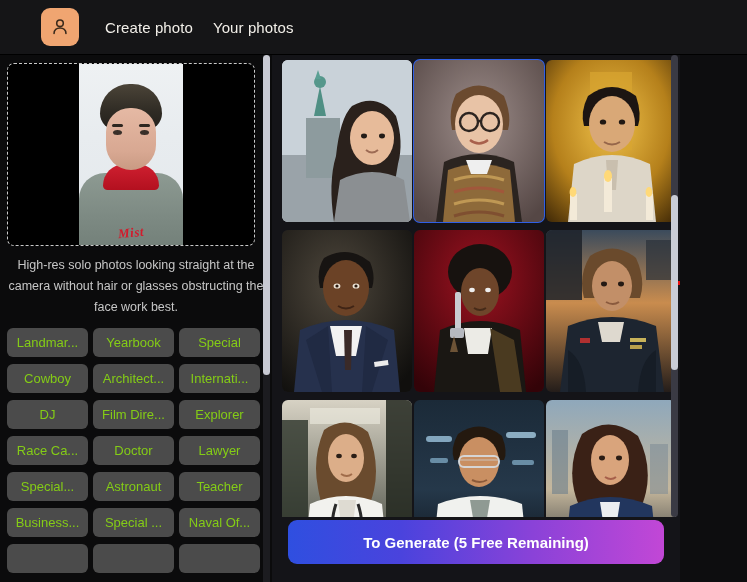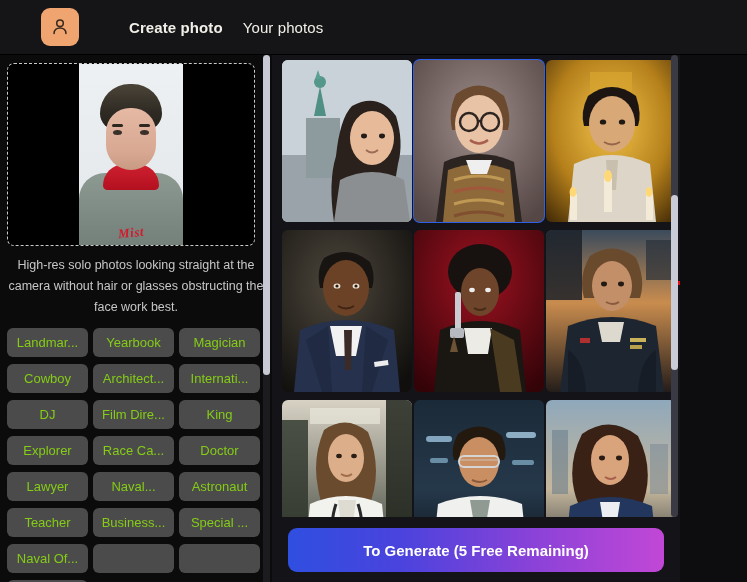--- a/index.html
+++ b/index.html
@@ -22,21 +22,21 @@
     width: 38px; height: 38px; margin-left: 41px;
     border-radius: 9px; background: #f0a571;
     display: flex; align-items: center; justify-content: center;
   }
   .logo svg { display: block; }
   .nav { display: flex; align-items: center; }
   .nav-item {
     color: #f2efe9; font-size: 15px; letter-spacing: .1px;
     cursor: pointer; white-space: nowrap;
   }
-  .nav-item.first { margin-left: 50px; font-weight: bold; }
+  .nav-item.first { margin-left: 26px; }
   .nav-item.second { margin-left: 20px; }
 
   
   .left-panel {
     position: absolute; left: 0; top: 55px; width: 272px; height: 527px;
     background: #0b0b0c; overflow: hidden;
   }
   .upload-box {
     position: absolute; left: 7px; top: 8px; width: 248px; height: 183px;
     border: 1px dashed #c9c9c9; border-radius: 7px;
@@ -131,21 +131,21 @@
     position: absolute; left: 0; top: 140px; width: 7px; height: 175px;
     border-radius: 4px; background: #c9ccd6;
   }
 
   
   .footer {
     position: absolute; left: 272px; top: 517px; width: 408px; height: 65px;
     background: #141418;
   }
   .generate-btn {
-    position: absolute; left: 16px; top: 11px; width: 376px; height: 44px;
+    position: absolute; left: 16px; top: 3px; width: 376px; height: 44px;
     border-radius: 9px; border: none; cursor: pointer;
     background: linear-gradient(90deg, #2f4fe0 0%, #4a43dd 30%, #8a42d8 65%, #c247d6 100%);
     color: #fff; font-size: 15px; font-weight: bold;
     font-family: "Liberation Sans", sans-serif;
     display: flex; align-items: center; justify-content: center;
   }
   .right-void {
     position: absolute; left: 680px; top: 55px; width: 67px; height: 527px;
     background: #0d0d0f;
   }
@@ -182,32 +182,31 @@
         <div class="up-eye r"></div>
         <div class="up-text">Mist</div>
       </div>
     </div>
 
     <div class="hint">High-res solo photos looking straight at the camera without hair or glasses obstructing the face work best.</div>
 
     <div class="chips">
       <div class="chip">Landmar...</div>
       <div class="chip">Yearbook</div>
-      <div class="chip">Magician</div>
+      <div class="chip">Special</div>
       <div class="chip">Cowboy</div>
       <div class="chip">Architect...</div>
       <div class="chip">Internati...</div>
       <div class="chip">DJ</div>
       <div class="chip">Film Dire...</div>
-      <div class="chip">King</div>
       <div class="chip">Explorer</div>
       <div class="chip">Race Ca...</div>
       <div class="chip">Doctor</div>
       <div class="chip">Lawyer</div>
-      <div class="chip">Naval...</div>
+      <div class="chip">Special...</div>
       <div class="chip">Astronaut</div>
       <div class="chip">Teacher</div>
       <div class="chip">Business...</div>
       <div class="chip">Special ...</div>
       <div class="chip">Naval Of...</div>
       <div class="chip"></div>
       <div class="chip"></div>
       <div class="chip"></div>
     </div>
   </div>

